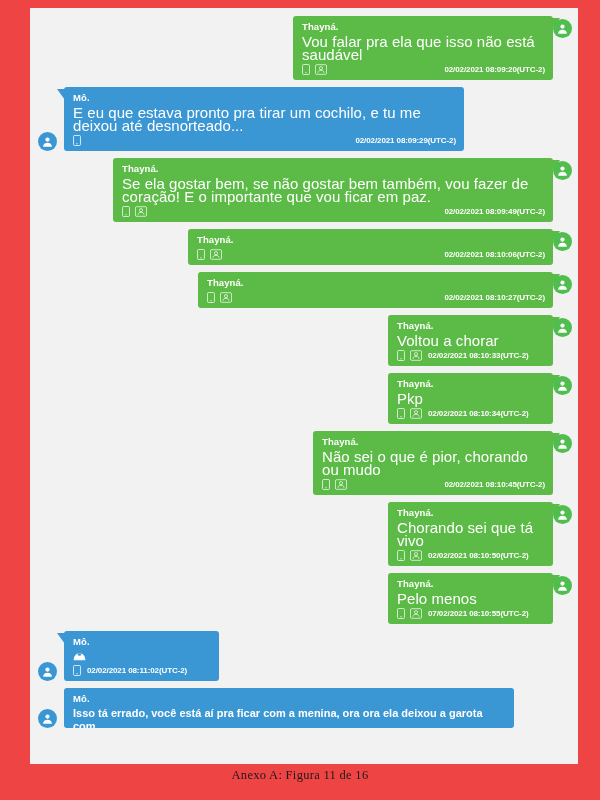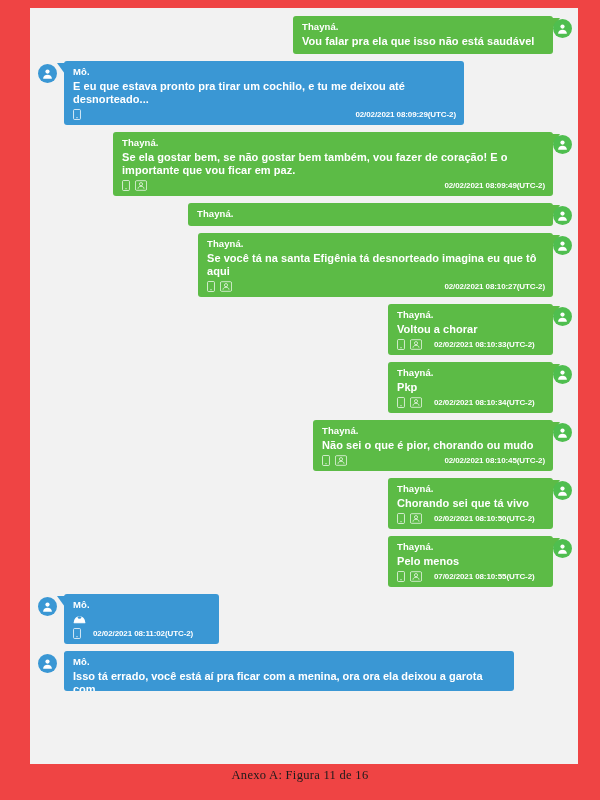--- a/index.html
+++ b/index.html
@@ -44,20 +44,21 @@
   
   .msg-row {
     display: flex;
     align-items: flex-start;
     margin-bottom: 7px;
     position: relative;
   }
   .msg-row.left {
     justify-content: flex-start;
     padding-left: 8px;
+    align-items: flex-end;
   }
   .msg-row.right {
     justify-content: flex-end;
     padding-right: 6px;
   }
 
   
   .avatar {
     width: 19px;
     height: 19px;
@@ -109,22 +110,22 @@
   }
 
   .sender {
     font-size: 9.5px;
     font-weight: bold;
     line-height: 13px;
     margin-bottom: 2px;
     letter-spacing: 0.1px;
   }
   .body-text {
-    font-size: 11px;
-    font-weight: bold;
+    font-size: 15px;
+    font-weight: normal;
     line-height: 13px;
     margin-bottom: 2px;
     letter-spacing: 0.05px;
   }
 
   .meta {
     display: flex;
     align-items: center;
     gap: 5px;
     min-height: 13px;
@@ -136,21 +137,21 @@
     flex: 0 0 auto;
   }
   .meta .icons svg { display: block; }
   .meta .spacer { flex: 1 1 auto; min-width: 6px; }
   .timestamp {
     font-size: 8px;
     font-weight: bold;
     white-space: nowrap;
     letter-spacing: -0.1px;
   }
-  .meta.tight { gap: 12px; }
+  .meta.tight { gap: 6px; }
 
   .attachment-glyph {
     margin: 2px 0 3px 0;
   }
   .attachment-glyph svg { display: block; }
   .clipped-text {
     font-size: 11px;
     font-weight: bold;
     line-height: 13px;
   }
@@ -173,20 +174,39 @@
 
 <div class="page">
 
   <div class="chat-surface">
     <div class="messages">
 
       <div class="msg-row right">
         <div class="bubble green" style="width:260px">
           <div class="sender">Thayná.</div>
           <div class="body-text">Vou falar pra ela que isso não está saudável</div>
+          <div class="meta">
+            <span class="icons">
+              <span>
+                  <svg viewBox="0 0 10 14" width="8" height="11">
+                    <rect x="0.6" y="0.6" width="8.8" height="12.8" rx="1.4" fill="none" stroke="#ffffff" stroke-width="1.1" opacity="0.85"></rect>
+                    <circle cx="5" cy="11" r="0.8" fill="#ffffff" opacity="0.85"></circle>
+                  </svg>
+                </span>
+              <span>
+                  <svg viewBox="0 0 16 14" width="12" height="11">
+                    <rect x="0.6" y="0.6" width="14.8" height="12.8" rx="1.6" fill="none" stroke="#ffffff" stroke-width="1.1" opacity="0.85"></rect>
+                    <circle cx="8" cy="5.2" r="2.1" fill="none" stroke="#ffffff" stroke-width="1.1" opacity="0.85"></circle>
+                    <path d="M4 11.3c0-2.2 1.8-3.2 4-3.2s4 1 4 3.2" fill="none" stroke="#ffffff" stroke-width="1.1" opacity="0.85"></path>
+                  </svg>
+                </span>
+            </span>
+            <span class="spacer"></span>
+            <span class="timestamp">02/02/2021 08:09:20(UTC-2)</span>
+          </div>
         </div>
         <div class="avatar green">
           <svg viewBox="0 0 16 16">
               <circle cx="8" cy="5.6" r="2.6" fill="#ffffff"></circle>
               <path d="M2.6 14.4c0-3.3 2.4-5 5.4-5s5.4 1.7 5.4 5z" fill="#ffffff"></path>
             </svg>
         </div>
       </div>
 
       <div class="msg-row left">
@@ -242,33 +262,51 @@
           <svg viewBox="0 0 16 16">
               <circle cx="8" cy="5.6" r="2.6" fill="#ffffff"></circle>
               <path d="M2.6 14.4c0-3.3 2.4-5 5.4-5s5.4 1.7 5.4 5z" fill="#ffffff"></path>
             </svg>
         </div>
       </div>
 
       <div class="msg-row right">
         <div class="bubble green" style="width:365px">
           <div class="sender">Thayná.</div>
+          <div class="meta">
+            <span class="icons">
+              <span>
+                  <svg viewBox="0 0 10 14" width="8" height="11">
+                    <rect x="0.6" y="0.6" width="8.8" height="12.8" rx="1.4" fill="none" stroke="#ffffff" stroke-width="1.1" opacity="0.85"></rect>
+                    <circle cx="5" cy="11" r="0.8" fill="#ffffff" opacity="0.85"></circle>
+                  </svg>
+                </span>
+              <span>
+                  <svg viewBox="0 0 16 14" width="12" height="11">
+                    <rect x="0.6" y="0.6" width="14.8" height="12.8" rx="1.6" fill="none" stroke="#ffffff" stroke-width="1.1" opacity="0.85"></rect>
+                    <circle cx="8" cy="5.2" r="2.1" fill="none" stroke="#ffffff" stroke-width="1.1" opacity="0.85"></circle>
+                    <path d="M4 11.3c0-2.2 1.8-3.2 4-3.2s4 1 4 3.2" fill="none" stroke="#ffffff" stroke-width="1.1" opacity="0.85"></path>
+                  </svg>
+                </span>
+            </span>
+            <span class="spacer"></span>
+            <span class="timestamp">02/02/2021 08:10:06(UTC-2)</span>
+          </div>
         </div>
         <div class="avatar green">
           <svg viewBox="0 0 16 16">
               <circle cx="8" cy="5.6" r="2.6" fill="#ffffff"></circle>
               <path d="M2.6 14.4c0-3.3 2.4-5 5.4-5s5.4 1.7 5.4 5z" fill="#ffffff"></path>
             </svg>
         </div>
       </div>
 
       <div class="msg-row right">
         <div class="bubble green" style="width:355px">
           <div class="sender">Thayná.</div>
-          <div class="body-text">Se você tá na santa Efigênia tá desnorteado imagina eu que tô aqui</div>
           <div class="meta">
             <span class="icons">
               <span>
                   <svg viewBox="0 0 10 14" width="8" height="11">
                     <rect x="0.6" y="0.6" width="8.8" height="12.8" rx="1.4" fill="none" stroke="#ffffff" stroke-width="1.1" opacity="0.85"></rect>
                     <circle cx="5" cy="11" r="0.8" fill="#ffffff" opacity="0.85"></circle>
                   </svg>
                 </span>
               <span>
                   <svg viewBox="0 0 16 14" width="12" height="11">

